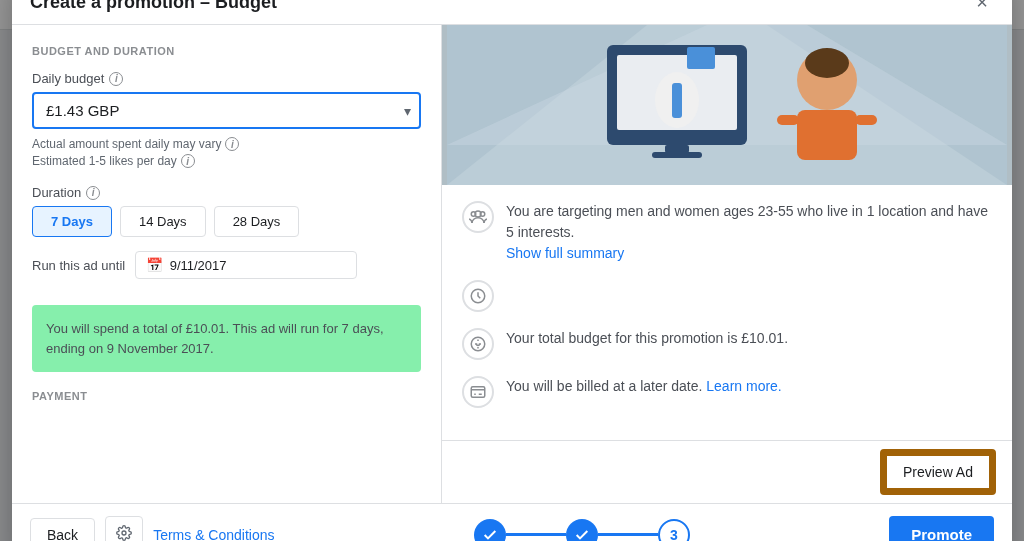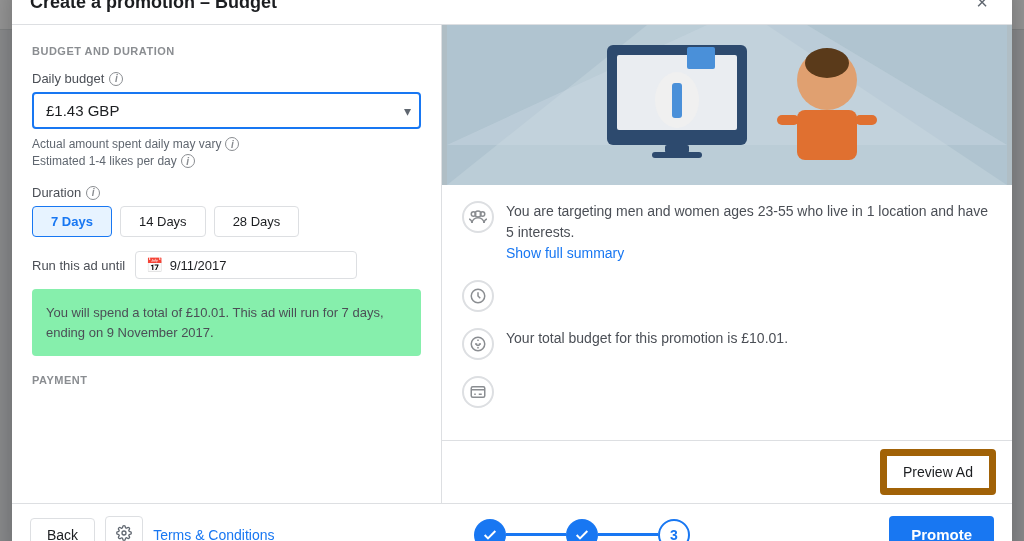--- a/index.html
+++ b/index.html
@@ -164,21 +164,21 @@
       background: #e7f3ff;
       border-color: #1877f2;
       color: #1877f2;
       font-weight: 600;
     }
 
     .run-until-row {
       display: flex;
       align-items: center;
       gap: 10px;
-      margin-bottom: 10px;
+      margin-bottom: 26px;
     }
 
     .run-until-label {
       font-size: 13px;
       color: #4b4f56;
       white-space: nowrap;
     }
 
     .date-input-wrapper {
       display: flex;
@@ -430,21 +430,21 @@
             <option>£1.43 GBP</option>
           </select>
           <span class="select-arrow">▾</span>
         </div>
 
         <div class="hint-text">
           <span>Actual amount spent daily may vary</span>
           <span class="info-icon">i</span>
         </div>
         <div class="hint-text">
-          <span>Estimated 1-4 likes per day</span>
+          <span>Estimated 1-5 likes per day</span>
           <span class="info-icon">i</span>
         </div>
 
         <div class="duration-section">
           <div class="field-label">
             <span>Duration</span>
             <span class="info-icon">i</span>
           </div>
           <div class="duration-buttons">
             <button class="dur-btn active">7 Days</button>
@@ -543,20 +543,23 @@
           </div>
 
           <div class="summary-row">
             <div class="summary-icon">
               <svg width="18" height="18" viewBox="0 0 24 24" fill="none" stroke="#8a8d91" stroke-width="2">
                 <rect x="3" y="5" width="18" height="14" rx="2"></rect>
                 <path d="M3 9h18"></path>
                 <path d="M7 15h2m4 0h4"></path>
               </svg>
             </div>
+            <div>
+              <span>You will be billed at a later date. </span><a class="link-blue">Learn more.</a>
+            </div>
           </div>
         </div>
 
         <div class="preview-ad-btn-area">
           <button class="preview-ad-btn">Preview Ad</button>
         </div>
       </div>
 
     </div>
 

